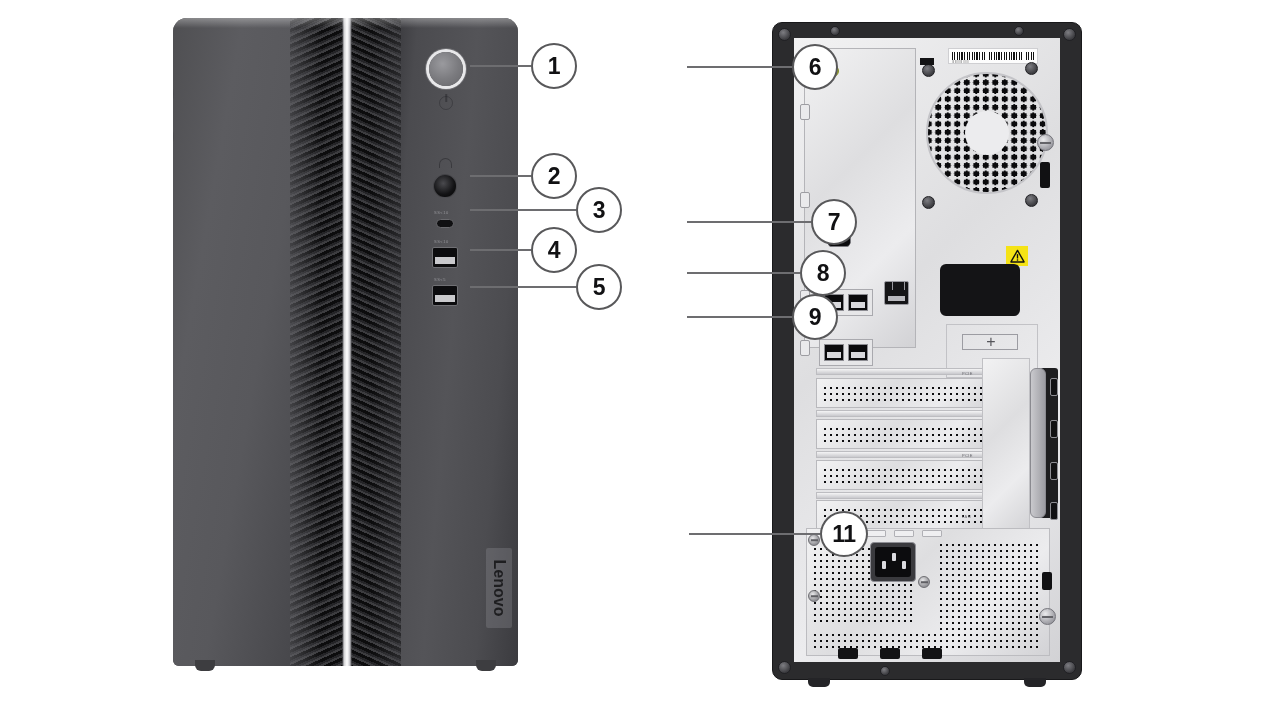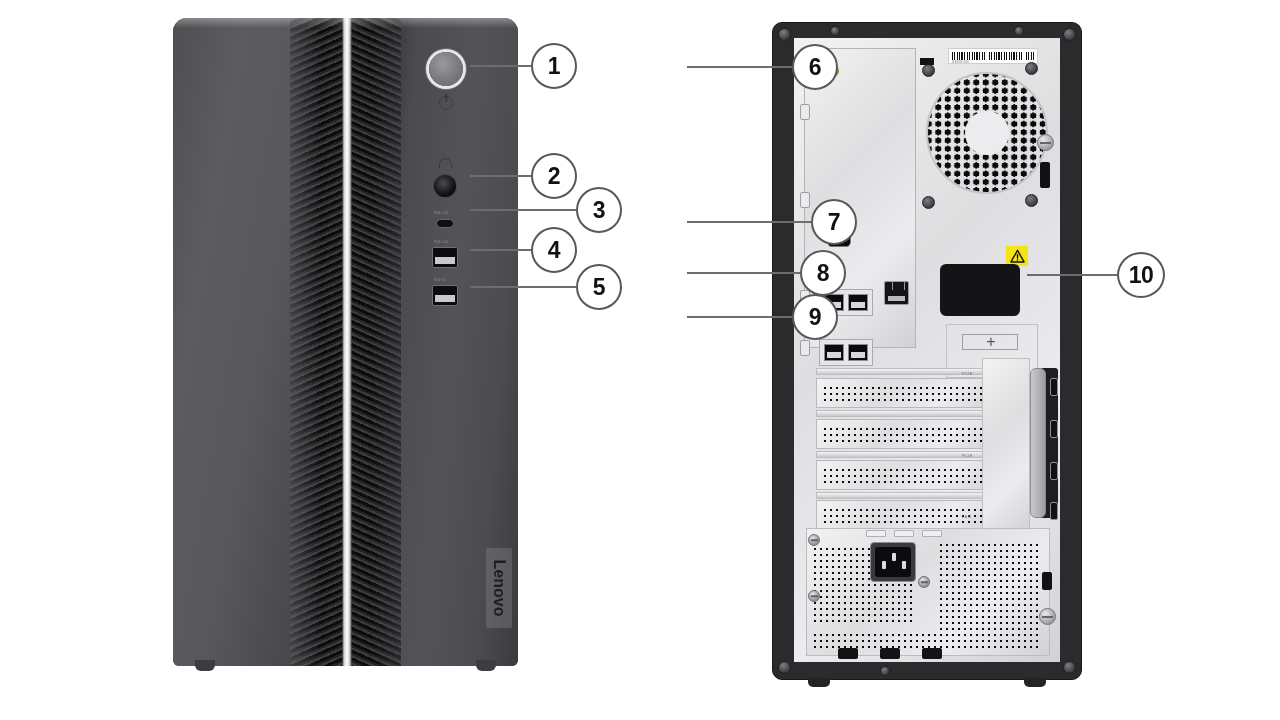--- a/index.html
+++ b/index.html
@@ -799,19 +799,19 @@
     <div class="leader" style="width:124px;"></div>
   </div>
   <div class="callout left" style="left:687px; top:250px;">
     <div class="bubble">8</div>
     <div class="leader" style="width:113px;"></div>
   </div>
   <div class="callout left" style="left:687px; top:294px;">
     <div class="bubble">9</div>
     <div class="leader" style="width:105px;"></div>
   </div>
-
-  <div class="callout" style="left:1027px; top:252px;">
-    <div class="leader" style="width:90px;"></div>
-    <div class="bubble wide">10</div>
-  </div>
+  <div class="callout left" style="left:689px; top:511px;">
+    <div class="bubble wide">11</div>
+    <div class="leader" style="width:131px;"></div>
+  </div>
+
 
 </div>
 
 </body></html>

